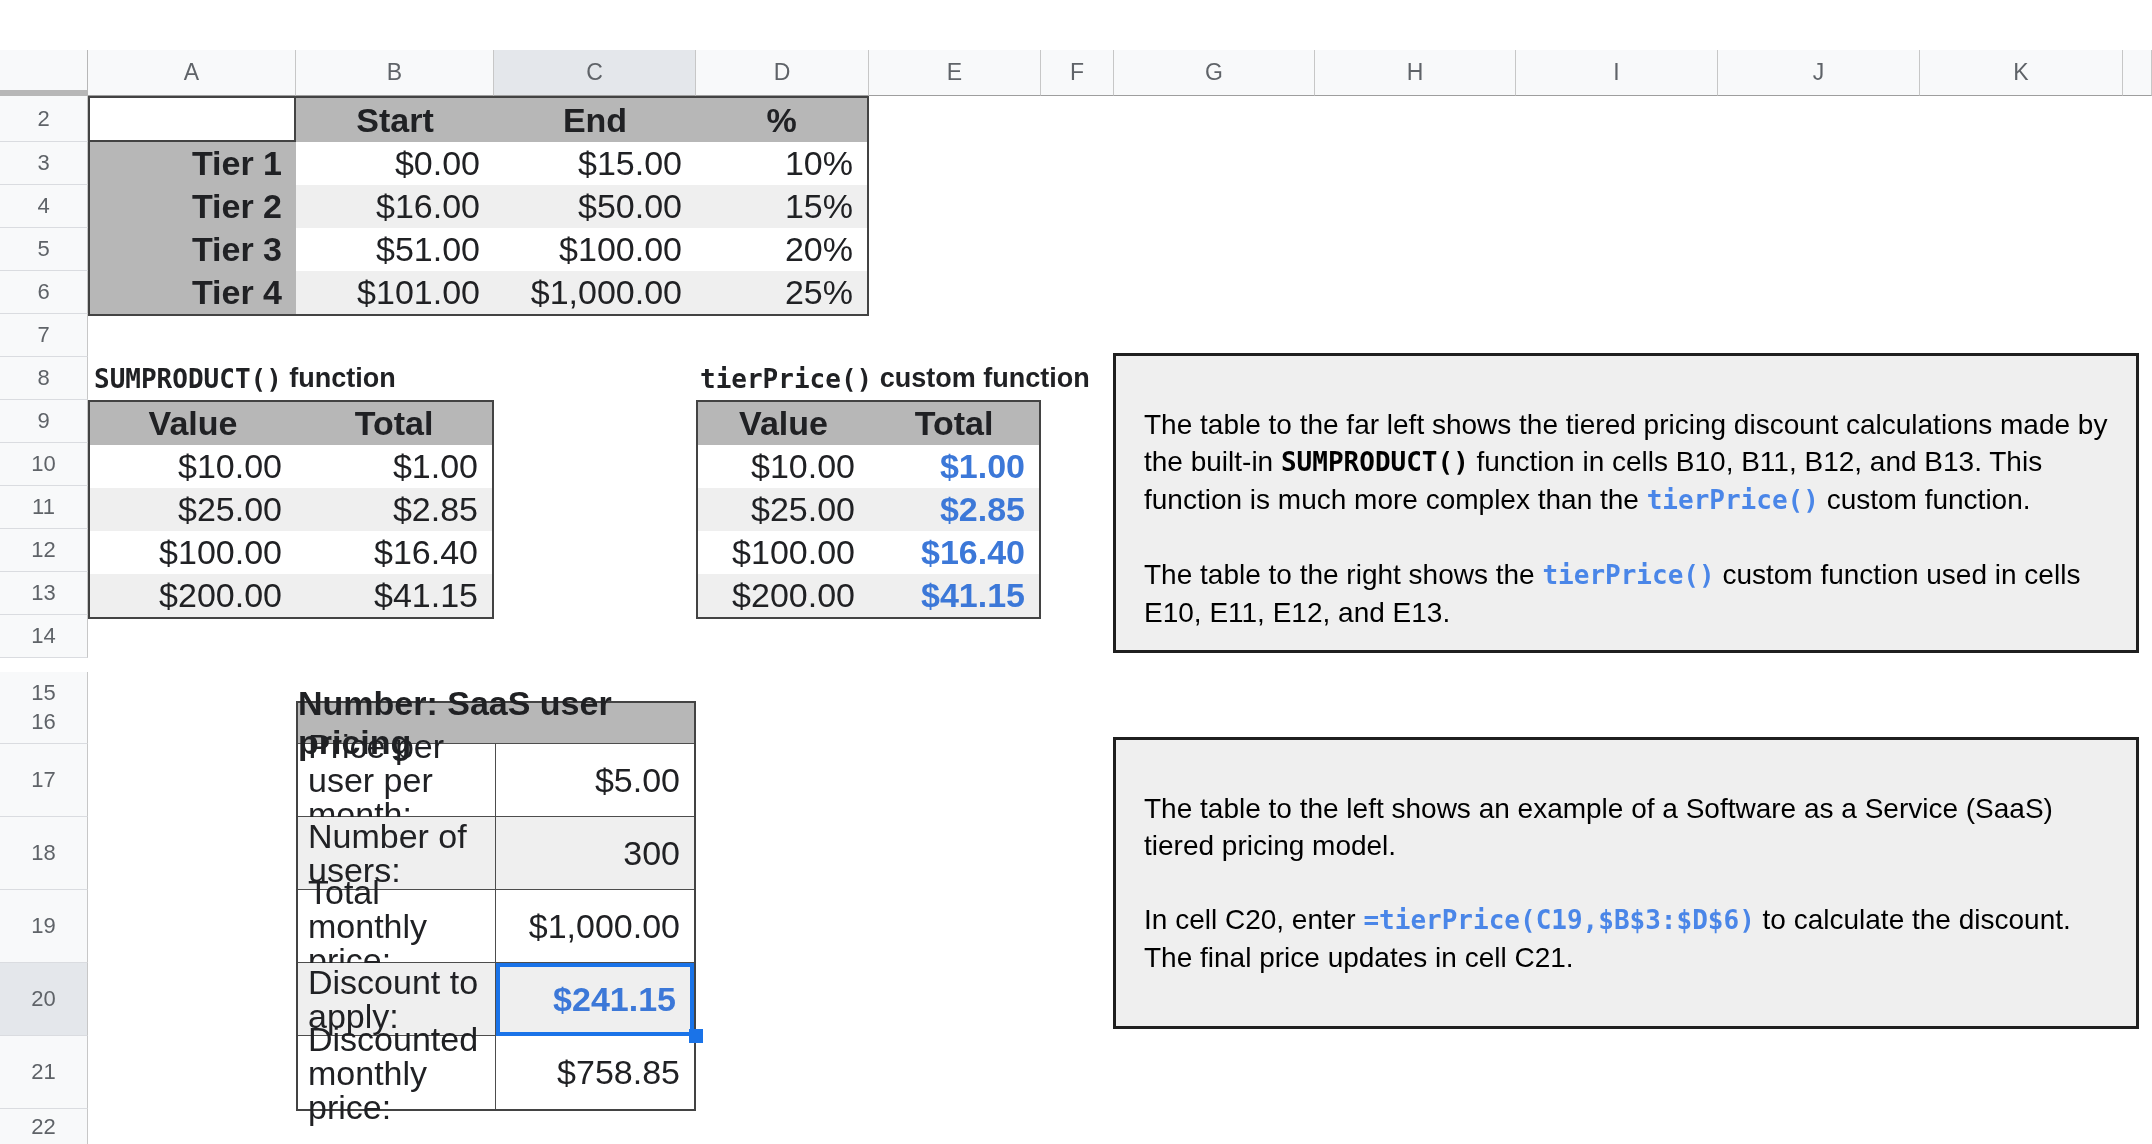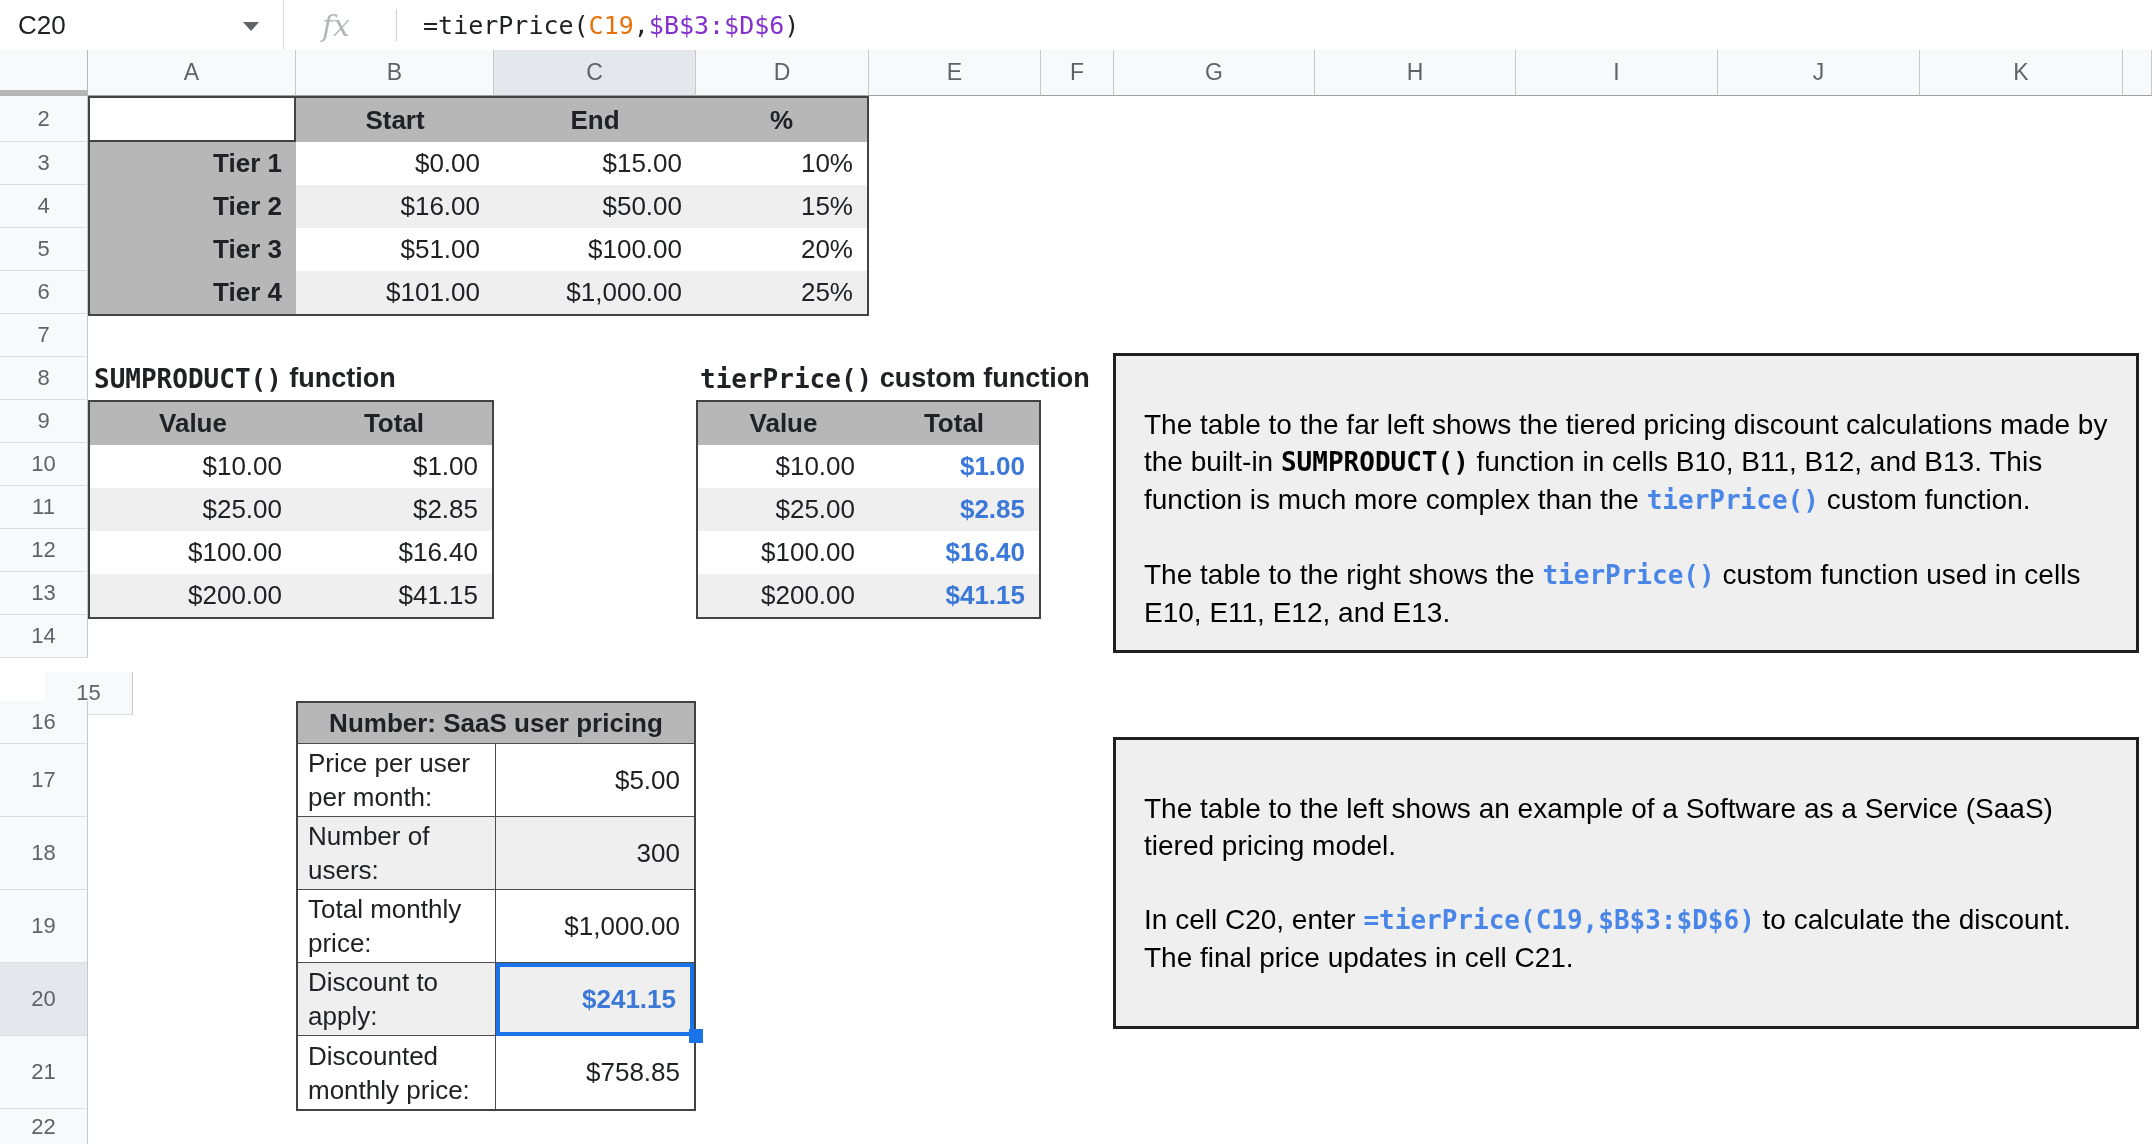--- a/index.html
+++ b/index.html
@@ -29,21 +29,21 @@
               font-size:23px;color:#5f6368;}
   .col-header.selected{background:#e4e7eb;}
   .row-header{position:absolute;left:0;width:88px;background:#f8f9fa;
               border-right:1px solid #c7c7c7;border-bottom:1px solid #dadce0;box-sizing:border-box;
               display:flex;align-items:center;justify-content:center;
               font-size:22px;color:#5f6368;}
   .row-header.selected{background:#e4e7eb;}
   
   .sheet-table{position:absolute;border:2px solid #434343;box-sizing:border-box;background:#fff;}
   .t-row{display:flex;}
-  .cell{box-sizing:border-box;display:flex;align-items:center;font-size:26px;}
+  .cell{box-sizing:border-box;display:flex;align-items:center;font-size:34px;}
   .cell.right{justify-content:flex-end;padding-right:14px;}
   .cell.left{justify-content:flex-start;padding-left:10px;}
   .cell.center{justify-content:center;}
   .hdr{background:#b7b7b7;font-weight:bold;}
   .band{background:#efefef;}
   .tierlbl{background:#b7b7b7;font-weight:bold;}
   .blue-val{color:#3c78d8;font-weight:bold;}
   
   .section-title{position:absolute;height:43px;display:flex;align-items:center;font-weight:bold;font-size:27px;}
   .section-title .code{font-family:"DejaVu Sans Mono",monospace;font-size:26px;font-weight:bold;}
@@ -60,30 +60,20 @@
             padding:50px 28px 0 28px;font-size:28px;line-height:37px;color:#000;}
   .note-box p{margin:0 0 37px 0;}
   .run-code{font-family:"DejaVu Sans Mono",monospace;font-weight:bold;font-size:26px;}
   .run-code-blue{font-family:"DejaVu Sans Mono",monospace;font-weight:bold;font-size:26px;color:#4a86e8;}
 </style>
 </head>
 <body>
 
 <div class="screen">
 
-  <div class="formula-bar">
-    <div class="name-box">
-      <span class="name-box-text">C20</span>
-      <span class="name-chevron"></span>
-    </div>
-    <div class="fb-sep"></div>
-    <span class="fx">fx</span>
-    <div class="fb-sep short"></div>
-    <span class="formula-text"><span style="color: rgb(32, 33, 36);">=tierPrice(</span><span style="color: rgb(232, 113, 10);">C19</span><span style="color: rgb(32, 33, 36);">,</span><span style="color: rgb(132, 48, 206);">$B$3:$D$6</span><span style="color: rgb(32, 33, 36);">)</span></span>
-  </div>
 
   <div class="corner-box"></div>
   <div class="frozen-h"></div>
   <div class="frozen-v"></div>
 
   <div class="col-header" style="left:88px;width:208px;">A</div>
   <div class="col-header" style="left:296px;width:198px;">B</div>
   <div class="col-header selected" style="left:494px;width:202px;">C</div>
   <div class="col-header" style="left:696px;width:173px;">D</div>
   <div class="col-header" style="left:869px;width:172px;">E</div>
@@ -101,21 +91,21 @@
   <div class="row-header" style="top:228px;height:43px;">5</div>
   <div class="row-header" style="top:271px;height:43px;">6</div>
   <div class="row-header" style="top:314px;height:43px;">7</div>
   <div class="row-header" style="top:357px;height:43px;">8</div>
   <div class="row-header" style="top:400px;height:43px;">9</div>
   <div class="row-header" style="top:443px;height:43px;">10</div>
   <div class="row-header" style="top:486px;height:43px;">11</div>
   <div class="row-header" style="top:529px;height:43px;">12</div>
   <div class="row-header" style="top:572px;height:43px;">13</div>
   <div class="row-header" style="top:615px;height:43px;">14</div>
-  <div class="row-header" style="top:672px;height:43px;margin-left:45px;">15</div>
+  <div class="row-header" style="top:672px;height:43px;">15</div>
   <div class="row-header" style="top:701px;height:43px;">16</div>
   <div class="row-header" style="top:744px;height:73px;">17</div>
   <div class="row-header" style="top:817px;height:73px;">18</div>
   <div class="row-header" style="top:890px;height:73px;">19</div>
   <div class="row-header selected" style="top:963px;height:73px;">20</div>
   <div class="row-header" style="top:1036px;height:73px;">21</div>
   <div class="row-header" style="top:1109px;height:35px;border-bottom:none;">22</div>
 
   <div class="sheet-table" style="left:88px;top:96px;width:781px;">
     <div class="t-row">

